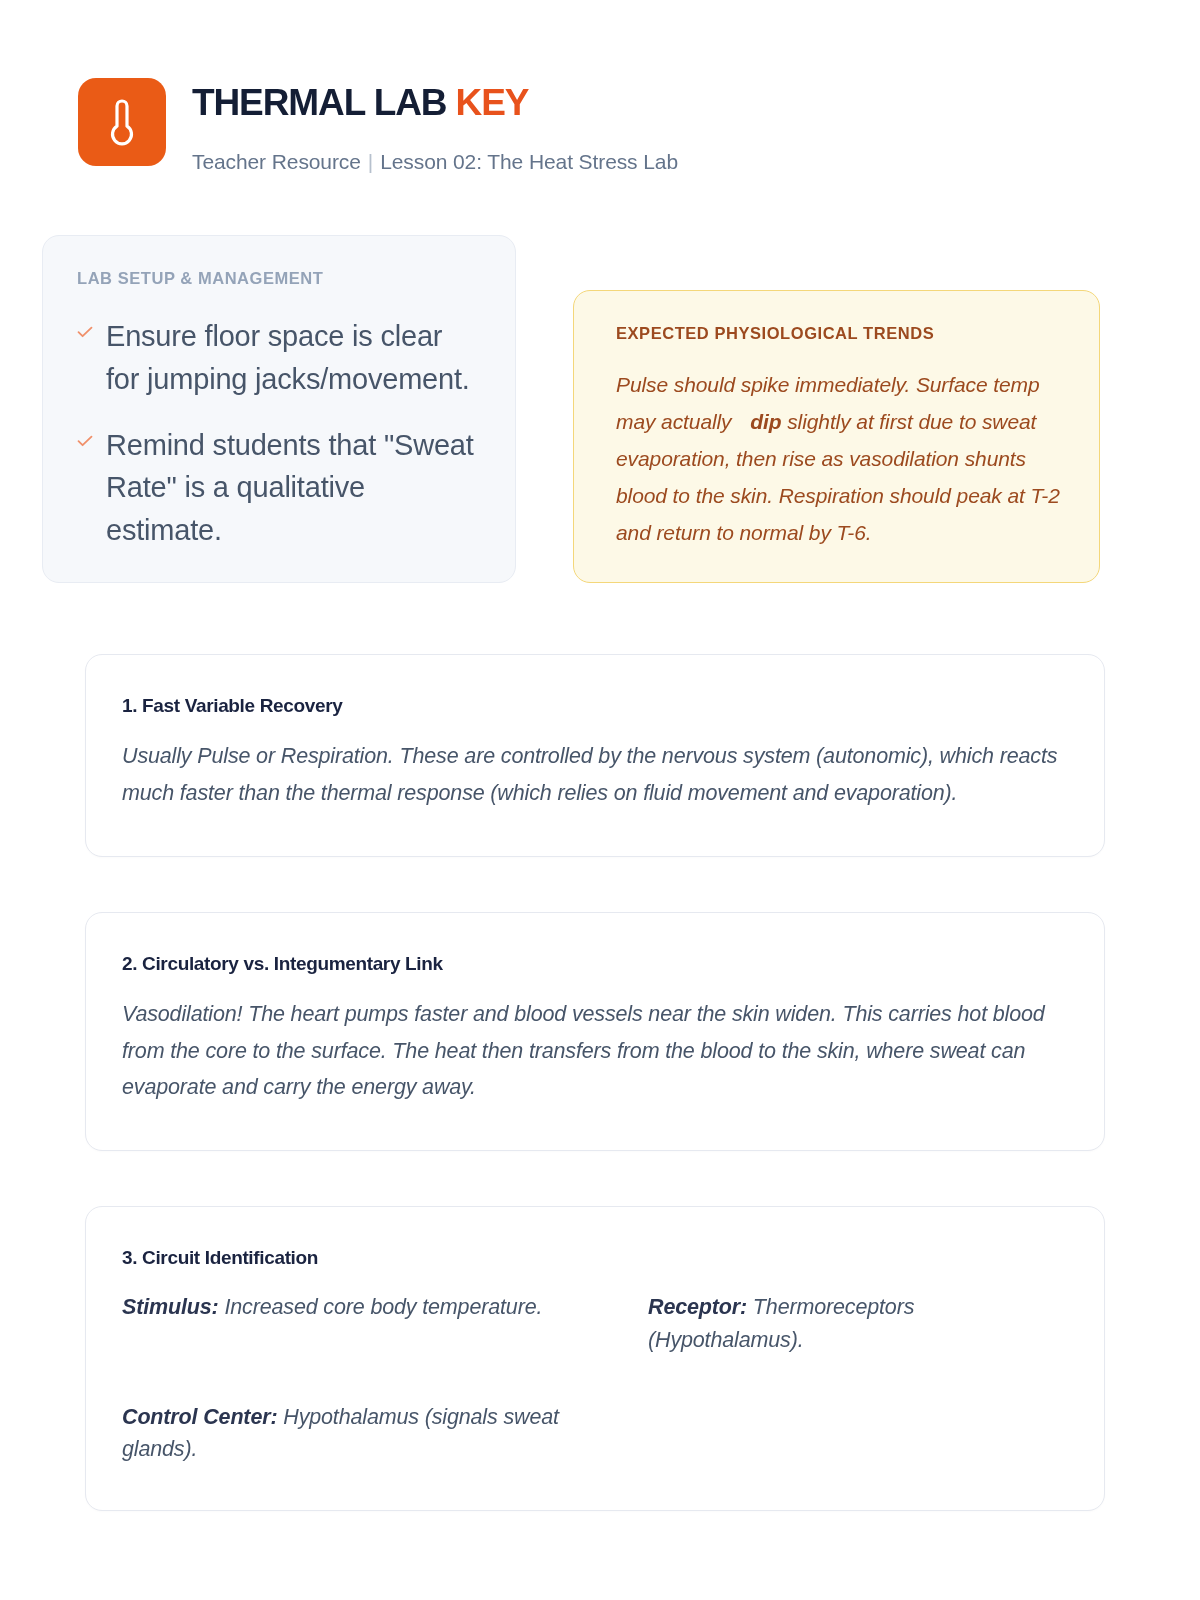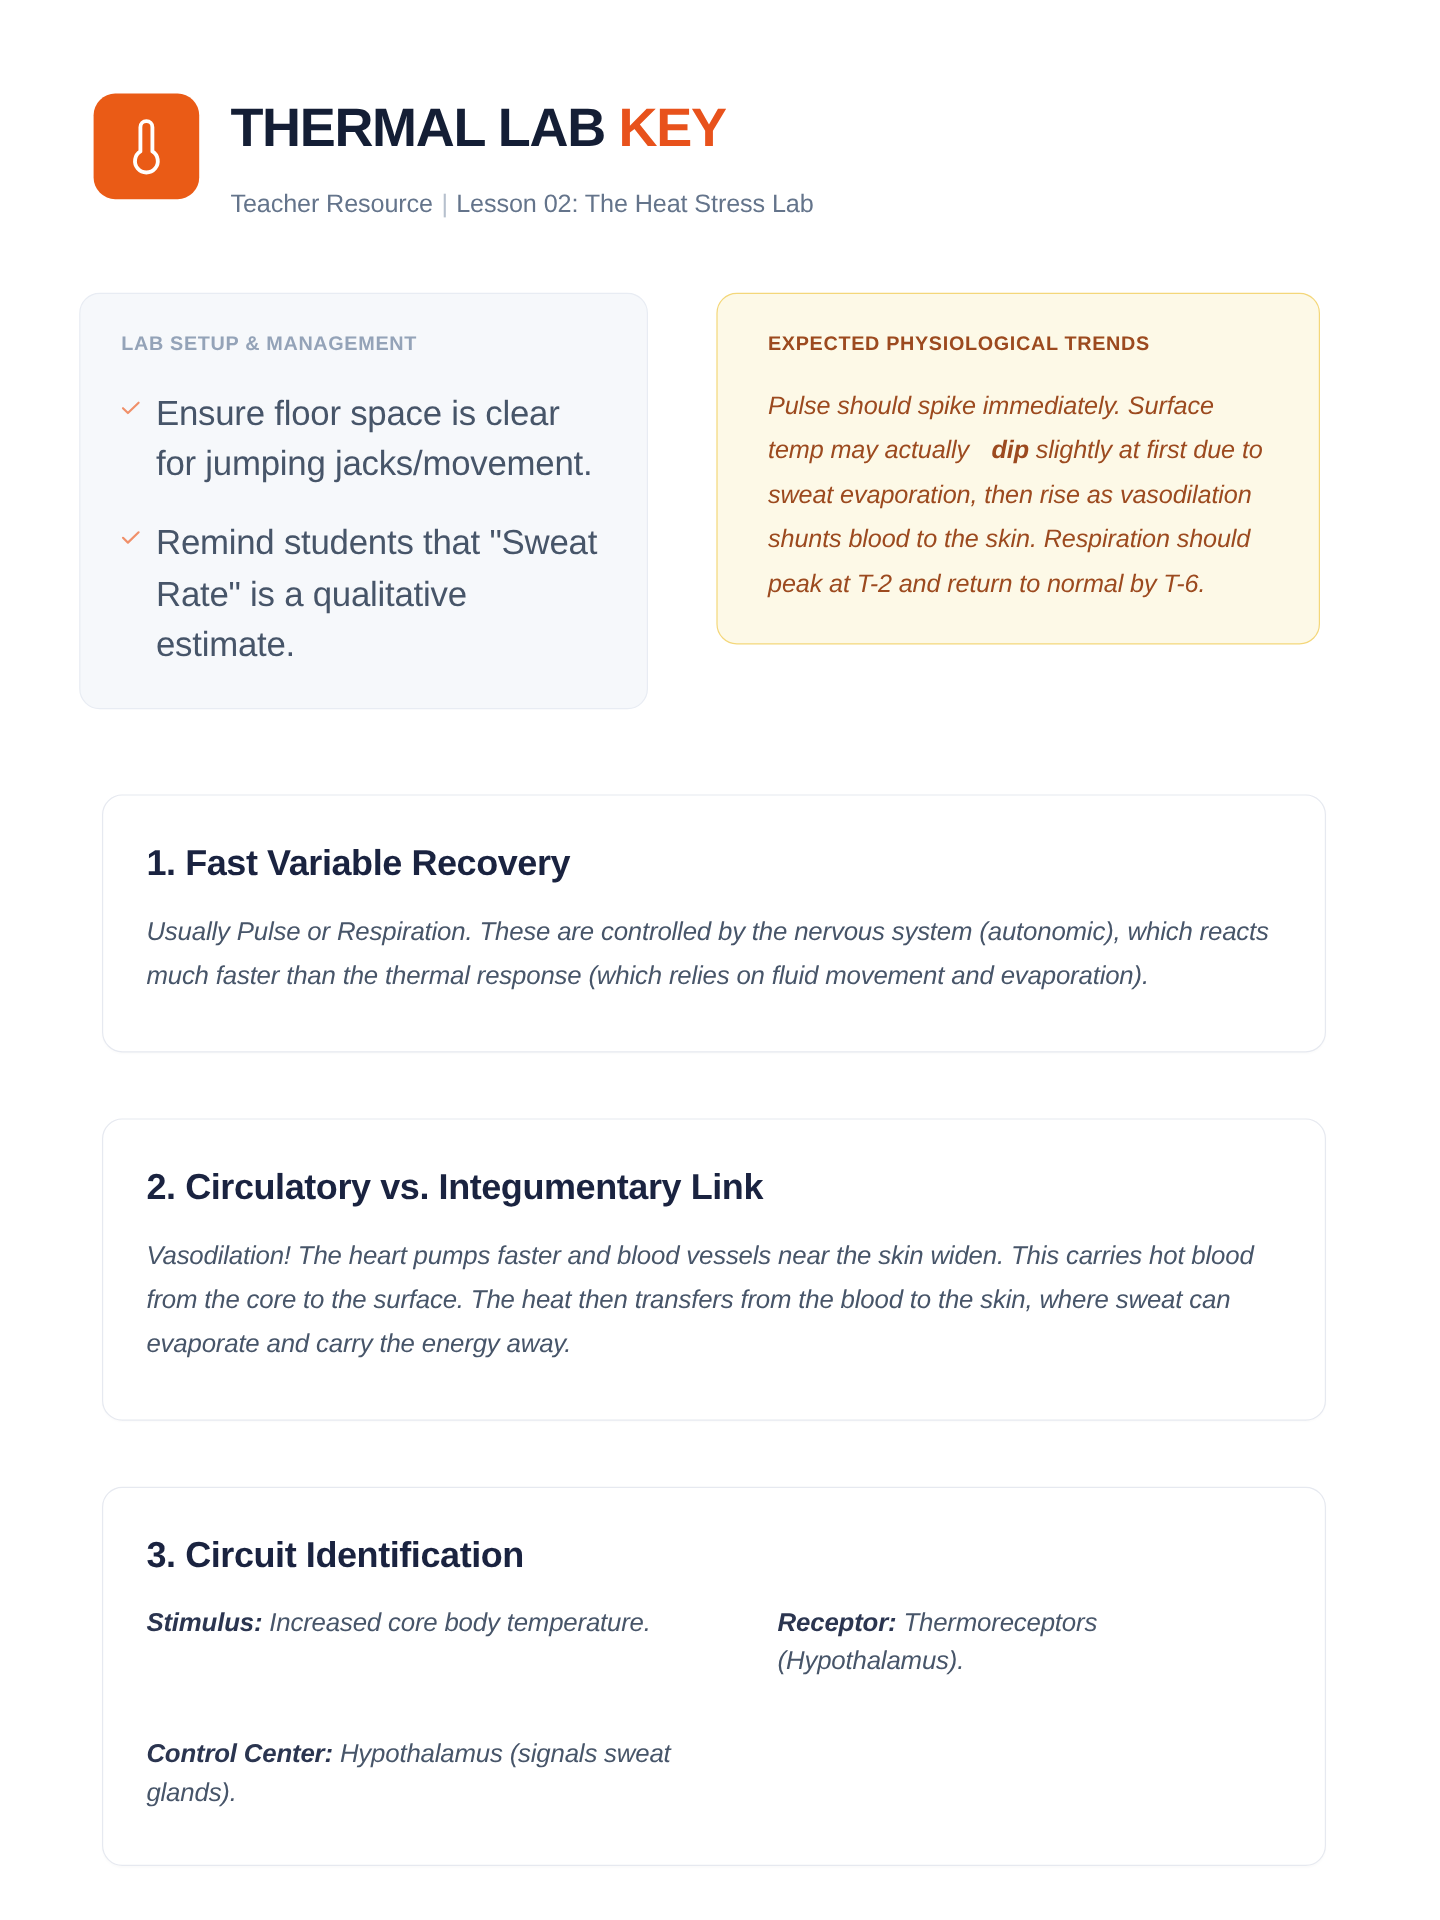--- a/index.html
+++ b/index.html
@@ -38,21 +38,21 @@
     align-items: center;
     justify-content: center;
     flex: 0 0 auto;
   }
 
   .logo-tile svg { display: block; }
 
   .title-block { padding-top: 6px; }
 
   .main-title {
-    font-size: 45px;
+    font-size: 37px;
     font-weight: 800;
     letter-spacing: -1.1px;
     color: #141e35;
     line-height: 1.04;
     white-space: nowrap;
   }
   .main-title .accent { color: #e8521c; }
 
   .subtitle {
     margin-top: 28px;
@@ -65,22 +65,22 @@
   .subtitle .pipe {
     color: #b6c0cd;
     padding: 0 7px;
     font-weight: 300;
   }
 
   
   .top-row {
     display: flex;
     gap: 57px;
-    padding: 61px 100px 0 66px;
-    align-items: flex-start;
+    padding: 61px 100px 0 42px;
+    align-items: flex-end;
   }
 
   .card-setup {
     flex: 0 0 474px;
     background: #f6f8fb;
     border: 1px solid #e8ecf3;
     border-radius: 17px;
     padding: 33px 34px 30px 34px;
   }
 
@@ -145,21 +145,21 @@
     background: #ffffff;
     border: 1px solid #e6e9f0;
     border-radius: 17px;
     padding: 40px 36px 44px 36px;
     margin-bottom: 55px;
     box-shadow: 0 1px 2px rgba(20,30,53,0.02);
   }
   .section-card:last-child { margin-bottom: 17px; }
 
   .section-title {
-    font-size: 30px;
+    font-size: 19px;
     font-weight: 700;
     color: #1a2340;
     letter-spacing: -0.35px;
   }
 
   .section-body {
     margin-top: 21px;
     font-size: 21.5px;
     line-height: 1.72;
     font-style: italic;

